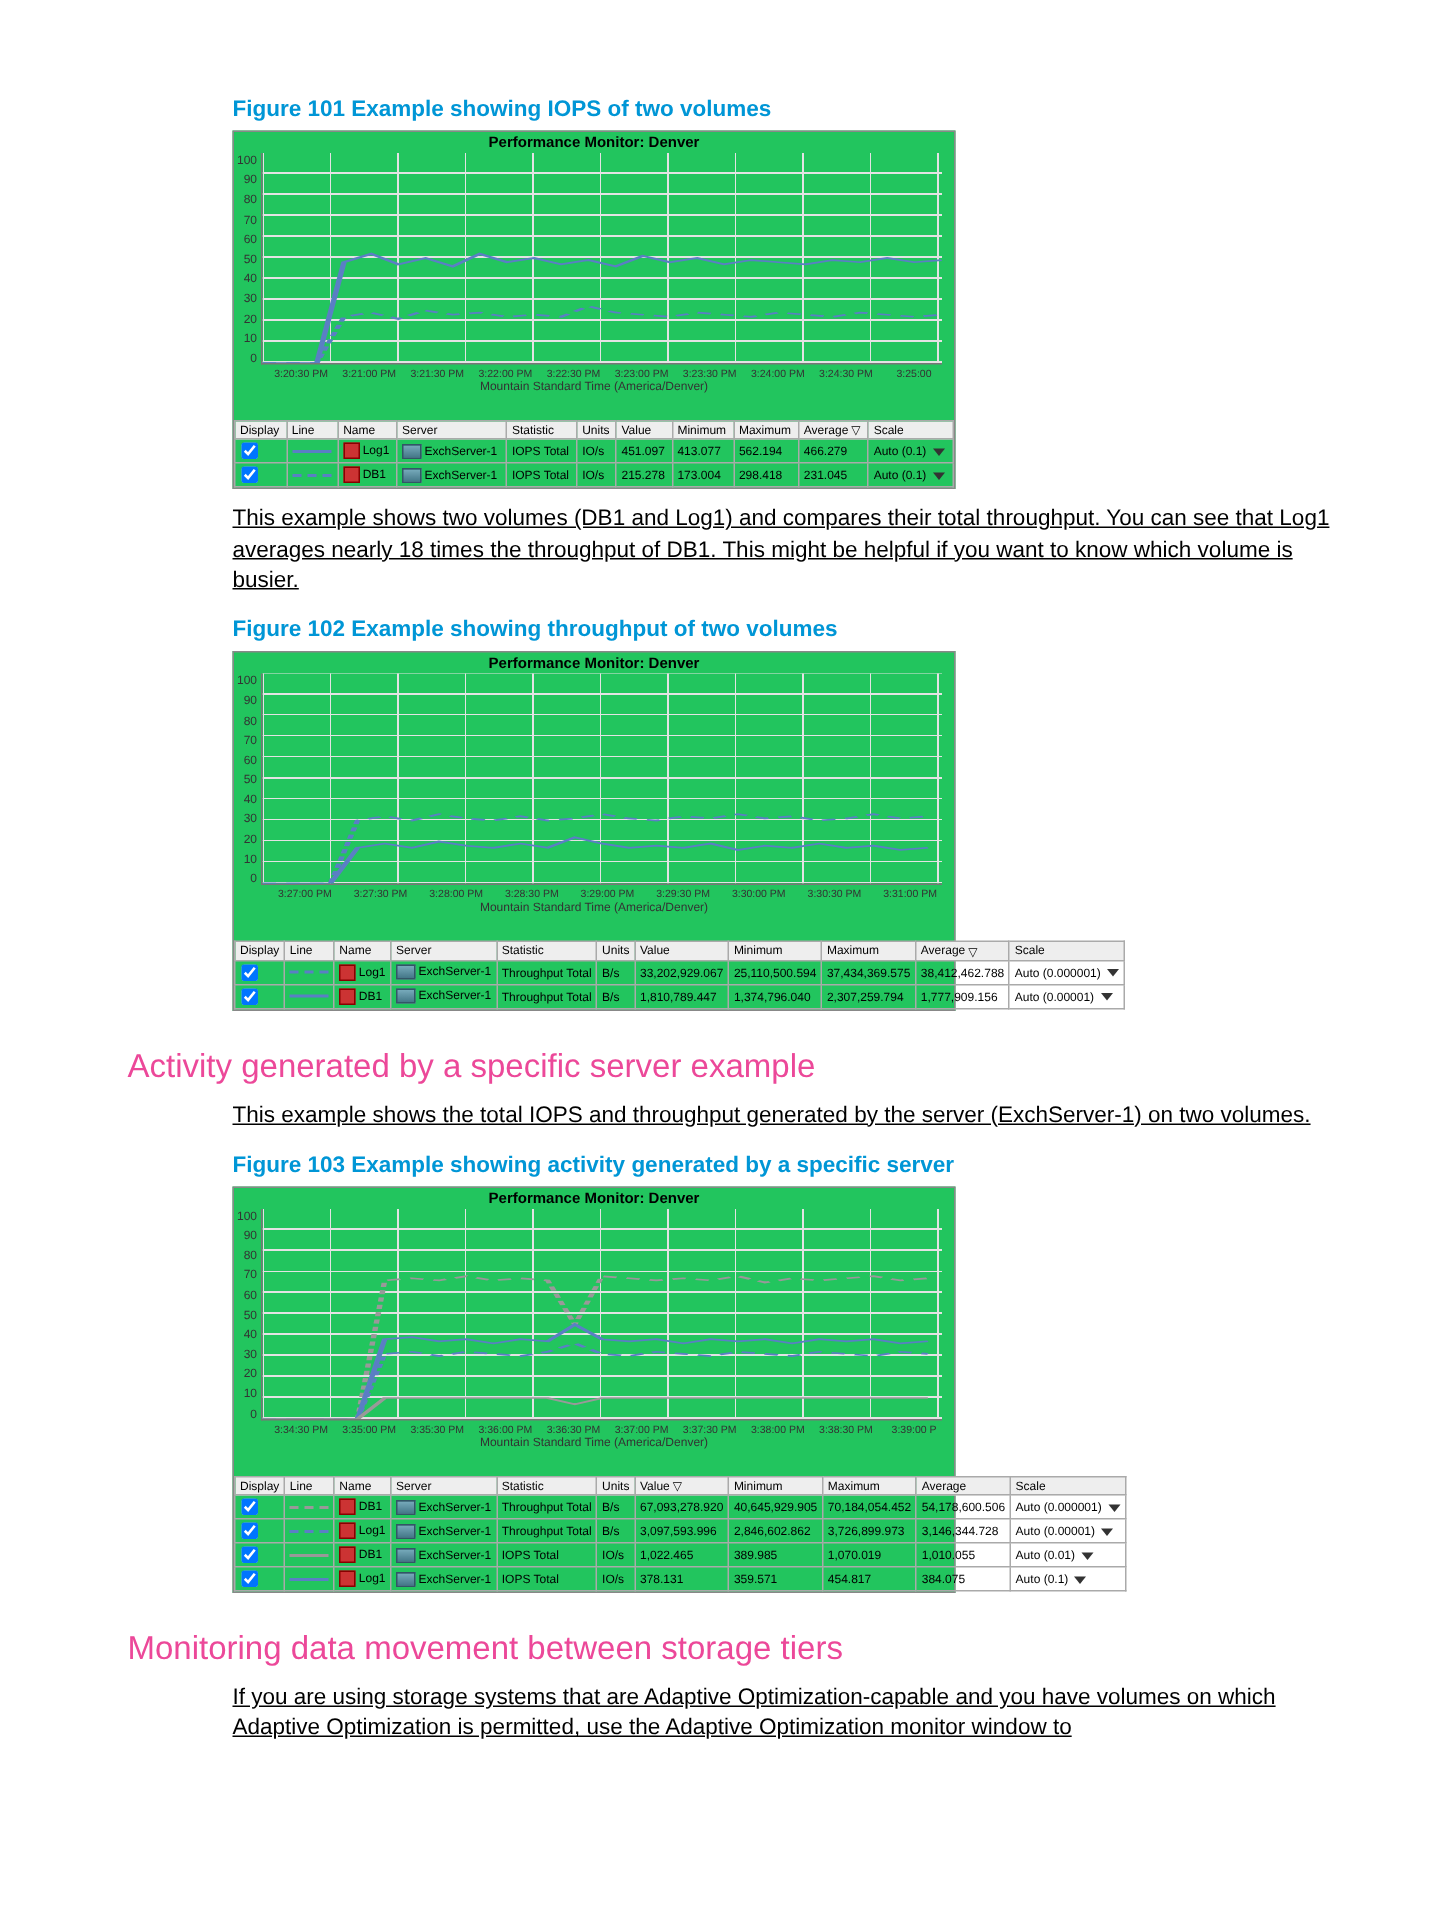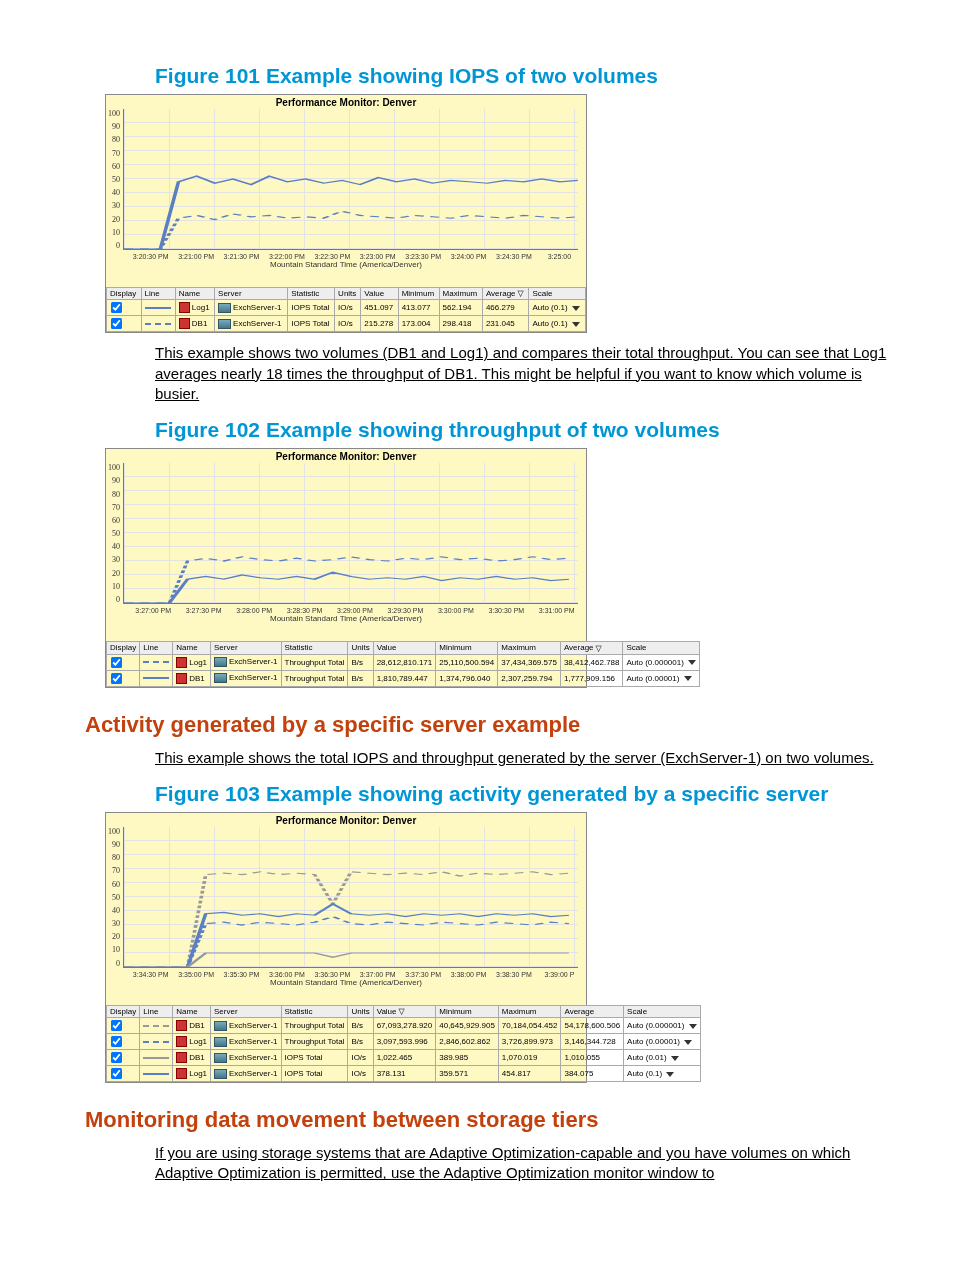--- a/index.html
+++ b/index.html
@@ -8,59 +8,59 @@
     font-family: Arial, Helvetica, sans-serif;
     font-size: 15px;
     color: #000;
     width: 954px;
     box-sizing: border-box;
     background: #fff;
   }
   .fig-caption {
     color: #0096d6;
     font-weight: bold;
-    font-size: 21px;
+    font-size: 15px;
     margin: 14px 0 6px 50px;
   }
   .h2 {
-    color: #c2410c;
+    color: #ec4899;
     font-size: 22px;
-    font-weight: bold;
+    font-weight: normal;
     margin: 24px 0 6px -20px;
   }
   .body-text {
     margin: 10px 0 12px 50px;
     line-height: 1.35;
     text-decoration: underline;
   }
   .chart-block {
+    margin-left: 50px;
     border: 1px solid #888;
     width: 480px;
-    background: #fef9c3;
+    background: #22c55e;
     font-size: 9px;
   }
   .chart-title {
     text-align: center;
     font-weight: bold;
     font-size: 10px;
     padding: 2px 0 1px 0;
   }
   .plot-wrap {
     display: flex;
     padding: 0 8px 1px 2px;
   }
   .yaxis {
     display: flex;
     flex-direction: column;
     justify-content: space-between;
     align-items: flex-end;
     padding-right: 3px;
     color: #333;
     font-size: 8px;
-    font-family: Liberation Serif, serif;
   }
   .plot {
     position: relative;
     flex: 1;
     height: 140px;
     border-left: 1px solid #777;
     border-bottom: 1px solid #777;
     background-image:
       repeating-linear-gradient(to top, #e3e3e3 0, #e3e3e3 1px, transparent 1px, transparent 14px),
       repeating-linear-gradient(to right, #e3e3e3 0, #e3e3e3 1px, transparent 1px, transparent 45px);
@@ -256,21 +256,21 @@
     </tr>
     </tbody>
       <tbody>
         <tr>
           <td><input type="checkbox" checked="" style=""></td>
           <td><span class="line-swatch dashed" style="border-top-color:#5a7fc4"></span></td>
           <td><span class="name-swatch"></span>Log1</td>
           <td><span class="server-swatch"></span>ExchServer-1</td>
           <td>Throughput Total</td>
           <td>B/s</td>
-          <td>28,612,810.171</td>
+          <td>33,202,929.067</td>
           <td>25,110,500.594</td>
           <td>37,434,369.575</td>
           <td>38,412,462.788</td>
           <td>Auto (0.000001) <span class="tri"></span></td>
         </tr>
         <tr>
           <td><input type="checkbox" checked="" style=""></td>
           <td><span class="line-swatch" style="border-top-color:#5a7fc4"></span></td>
           <td><span class="name-swatch"></span>DB1</td>
           <td><span class="server-swatch"></span>ExchServer-1</td>

